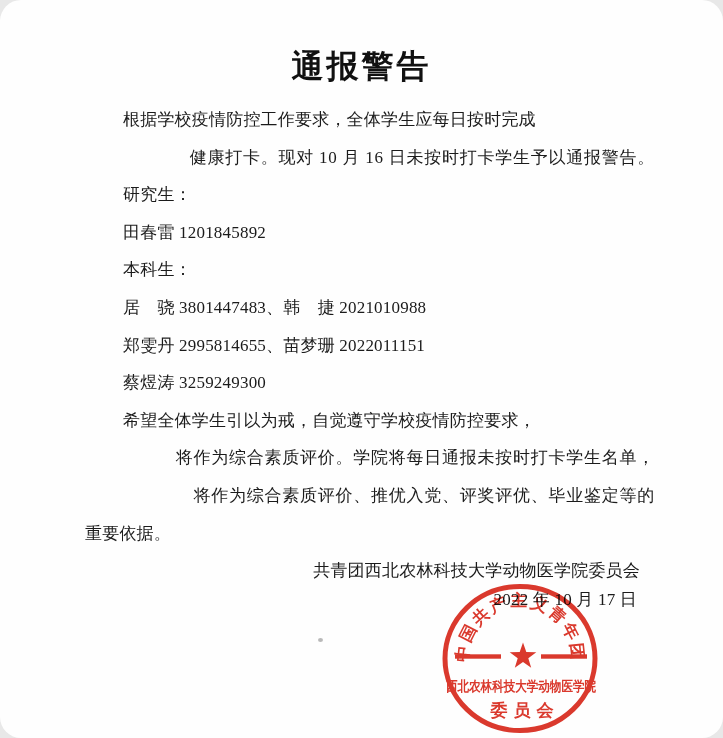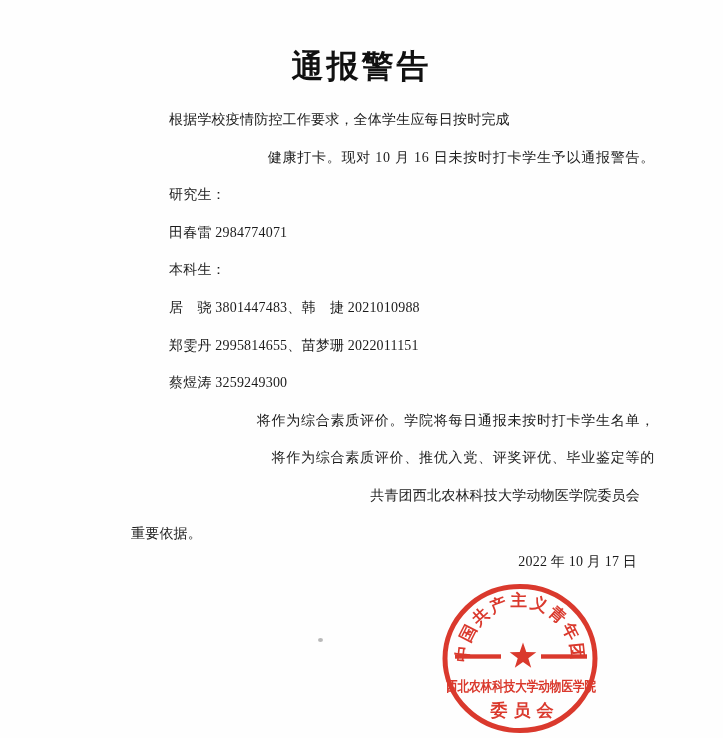--- a/index.html
+++ b/index.html
@@ -3,35 +3,36 @@
 <meta charset="utf-8">
 <style>
   html,body{margin:0;padding:0;background:#e8e8e8;}
   .page{
     position:relative;
     width:723px;height:738px;
     background:#fefefe;
     overflow:hidden;
     font-family:"Liberation Serif","DejaVu Serif",serif;
     color:#1b1b1b;
+    border-radius:21px;
   }
   .title{
     position:absolute;top:46px;left:0;width:723px;height:40px;
     margin:0;text-align:center;
     font-family:"Liberation Sans","DejaVu Sans",sans-serif;
     font-weight:700;font-size:32px;line-height:40px;letter-spacing:3px;
     color:#111;
   }
   .body-text{
     position:absolute;top:101px;left:85px;width:570px;
   }
   .bline{
     height:37.6px;line-height:37.6px;
-    font-size:14px;letter-spacing:.2px;
-    white-space:pre;overflow:visible;margin-left:46px;
+    font-size:17px;letter-spacing:.2px;
+    white-space:pre;overflow:visible;
   }
   .indent{padding-left:38px;}
   .wide{letter-spacing:.75px;text-align:right;}
   .sig{text-align:right;padding-right:15px;}
   .date{height:20px;line-height:20px;text-align:right;padding-right:18px;}
   .speck{
     position:absolute;left:318px;top:638px;width:5px;height:4px;
     background:#b9b9b9;border-radius:50%;
   }
   .stamp{
@@ -57,29 +58,30 @@
 <body>
 
 <div class="page">
 
   <h1 class="title">通报警告</h1>
 
   <div class="body-text">
     <div class="bline indent">根据学校疫情防控工作要求，全体学生应每日按时完成</div>
     <div class="bline wide">健康打卡。现对 10 月 16 日未按时打卡学生予以通报警告。</div>
     <div class="bline indent">研究生：</div>
-    <div class="bline indent">田春雷 2984774071</div>
+    <div class="bline indent">田春雷 1201845892</div>
     <div class="bline indent">本科生：</div>
     <div class="bline indent">居　骁 3801447483、韩　捷 2021010988</div>
     <div class="bline indent">郑雯丹 2995814655、苗梦珊 2022011151</div>
     <div class="bline indent">蔡煜涛 3259249300</div>
+    <div class="bline indent">希望全体学生引以为戒，自觉遵守学校疫情防控要求，</div>
     <div class="bline wide">将作为综合素质评价。学院将每日通报未按时打卡学生名单，</div>
     <div class="bline wide">将作为综合素质评价、推优入党、评奖评优、毕业鉴定等的</div>
+    <div class="bline">重要依据。</div>
     <div class="bline sig">共青团西北农林科技大学动物医学院委员会</div>
-    <div class="bline">重要依据。</div>
     <div class="bline date">2022 年 10 月 17 日</div>
   </div>
 
   <div class="speck"></div>
 
   <svg class="stamp" width="160" height="155" viewBox="0 0 160 155">
     <defs>
       <path id="arcpath" d="M 28 76.5 A 52 52 0 0 1 132 76.5"></path>
     </defs>
     <ellipse class="seal-stroke" cx="80" cy="76.5" rx="75" ry="72"></ellipse>

